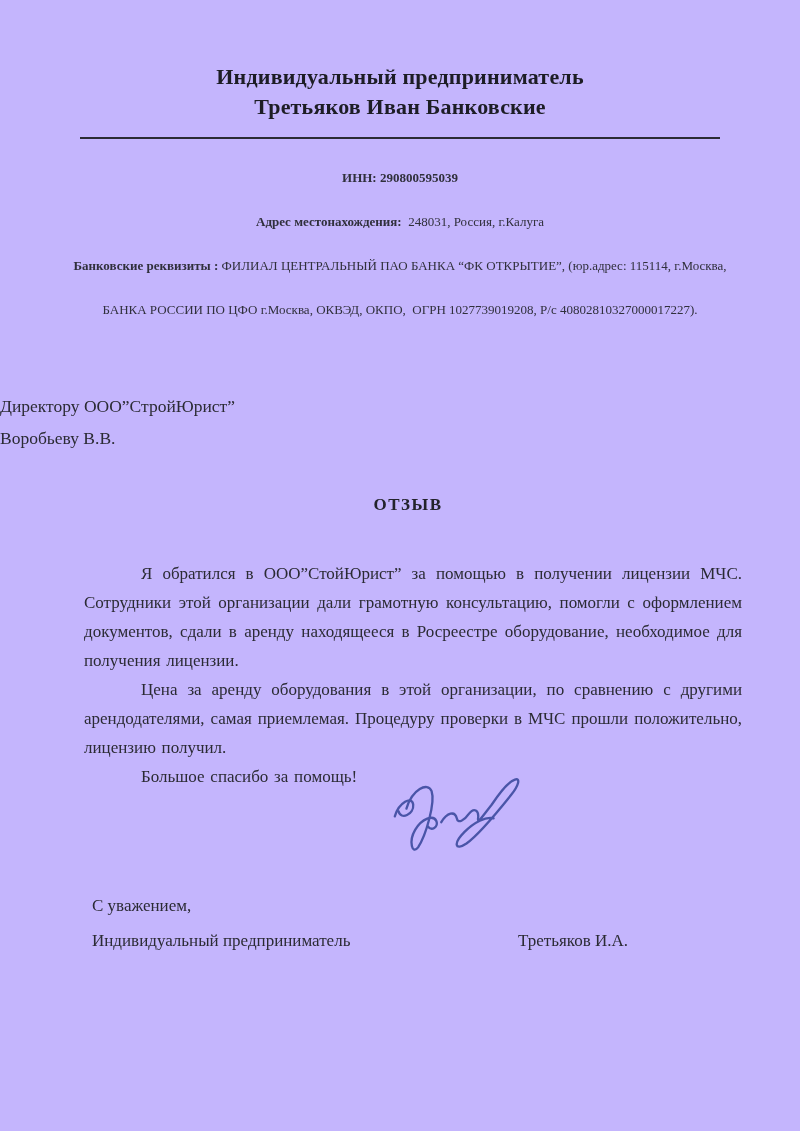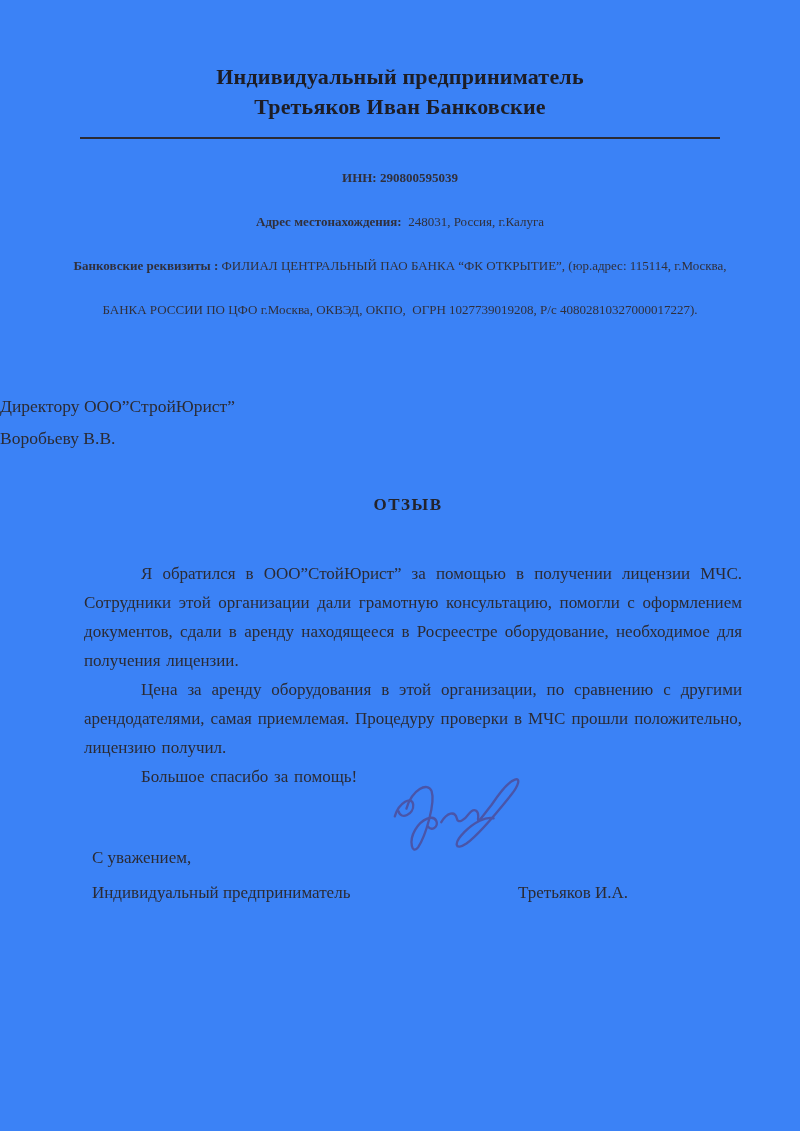--- a/index.html
+++ b/index.html
@@ -2,21 +2,21 @@
 <html lang="ru"><head>
 <meta charset="utf-8">
 <style>
   * { margin: 0; padding: 0; box-sizing: border-box; }
   html, body { background: #e8e8e8; }
   .page {
     position: relative;
     width: 800px;
     height: 1131px;
     margin: 0 auto;
-    background: #3b82f6;
+    background: #c4b5fd;
     font-family: "Liberation Serif", "DejaVu Serif", serif;
     color: #2b2b34;
     overflow: hidden;
   }
   
   .letterhead {
     margin-top: 62px;
     text-align: center;
     font-weight: bold;
     font-size: 22px;
@@ -62,21 +62,21 @@
     padding-left: 84px;
     padding-right: 58px;
     font-size: 17px;
     line-height: 29px;
     text-align: justify;
     word-spacing: 1.5px;
   }
   .body-text p { text-indent: 57px; }
   
   .sign-block {
-    margin-top: 52px;
+    margin-top: 100px;
     padding-left: 92px;
     padding-right: 58px;
     font-size: 17px;
     line-height: 29px;
   }
   .sign-row { position: relative; margin-bottom: 6px; }
   .sign-name { position: absolute; left: 426px; top: 0; }
   .signature-svg {
     position: absolute;
     left: 383px;

